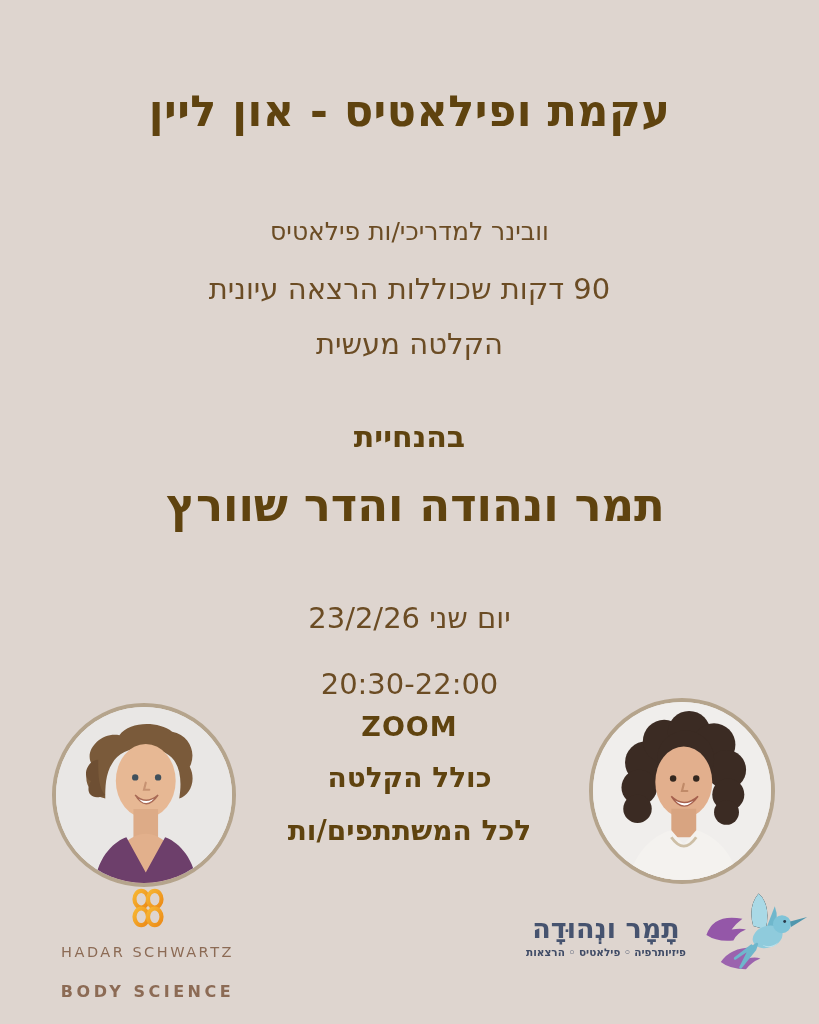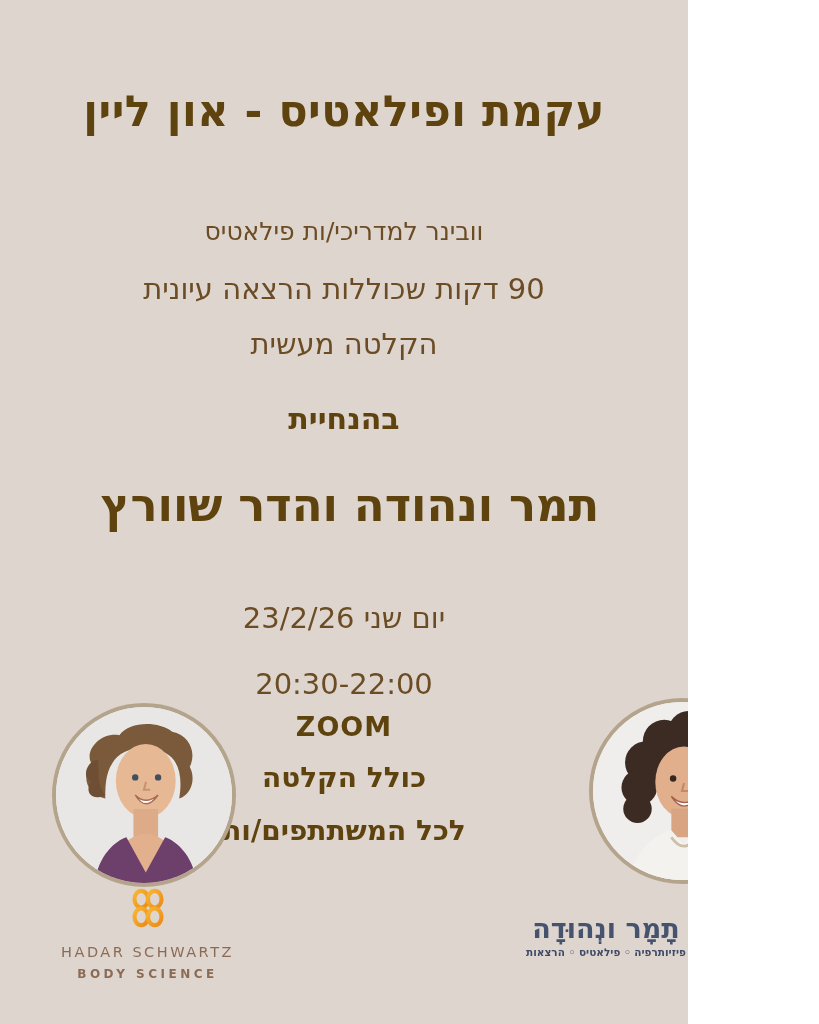--- a/index.html
+++ b/index.html
@@ -10,32 +10,32 @@
     --hadar-text:#8c6b55;
     --navy:#46536f;
     --teal:#7fc4d8;
     --purple:#9457a8;
   }
   *{margin:0;padding:0;box-sizing:border-box;}
   html,body{background:#fff;}
   body{font-family:"DejaVu Sans","Liberation Sans",sans-serif;}
   .poster{
     position:relative;
-    width:688px;height:1024px;
+    width:819px;height:1024px;
     background:var(--bg);
     overflow:hidden;
     direction:rtl;
   }
   .txt{position:absolute;left:0;right:0;text-align:center;color:var(--brown);}
   .title{top:86px;font-size:43px;font-weight:700;color:var(--brown-bold);letter-spacing:0.5px;}
   .subtitle{top:161px;font-size:27px;font-weight:700;color:var(--brown-bold);}
   .l1{top:217px;font-size:25px;}
   .l2{top:272px;font-size:29px;}
   .l3{top:327px;font-size:29px;}
-  .ledby{top:401px;font-size:30px;font-weight:700;color:var(--brown-bold);}
+  .ledby{top:419px;font-size:30px;font-weight:700;color:var(--brown-bold);}
   .presenters{top:479px;font-size:45px;font-weight:700;color:var(--brown-bold);padding-left:12px;}
   .date{top:601px;font-size:29px;}
   .time{top:656px;font-size:29px;margin-top:11px;}
   .zoomline{top:711px;font-size:27px;font-weight:700;color:var(--brown-bold);letter-spacing:1px;}
   .rec1{top:761px;font-size:28px;font-weight:700;color:var(--brown-bold);}
   .rec2{top:814px;font-size:28px;font-weight:700;color:var(--brown-bold);}
 
   .avatar{
     position:absolute;
     border-radius:50%;
@@ -46,21 +46,21 @@
   .avatar svg{display:block;width:100%;height:100%;}
   .avatar-left{left:52px;top:703px;width:184px;height:184px;}
   .avatar-right{left:589px;top:698px;width:186px;height:186px;}
 
   .logo-hadar{
     position:absolute;left:40px;top:880px;width:215px;
     text-align:center;direction:ltr;color:var(--hadar-text);
   }
   .logo-hadar .loop-icon{width:52px;height:56px;display:inline-block;}
   .logo-hadar .hname{margin-top:4px;font-size:14.5px;letter-spacing:2.5px;font-weight:400;}
-  .logo-hadar .htag{margin-top:7px;font-size:12px;letter-spacing:3.5px;font-weight:700;}
+  .logo-hadar .htag{margin-top:22px;font-size:16px;letter-spacing:3.5px;font-weight:700;}
 
   .logo-tamar{
     position:absolute;left:515px;top:886px;width:295px;
     display:flex;flex-direction:row;align-items:center;direction:ltr;
   }
   .logo-tamar .ttext{width:182px;text-align:center;direction:rtl;color:var(--navy);}
   .logo-tamar .tname{font-size:27px;font-weight:700;line-height:1.25;}
   .logo-tamar .ttag{margin-top:1px;font-size:10.5px;font-weight:600;color:#3f4b66;}
   .logo-tamar .bird{width:108px;height:98px;margin-left:4px;}
 </style>

